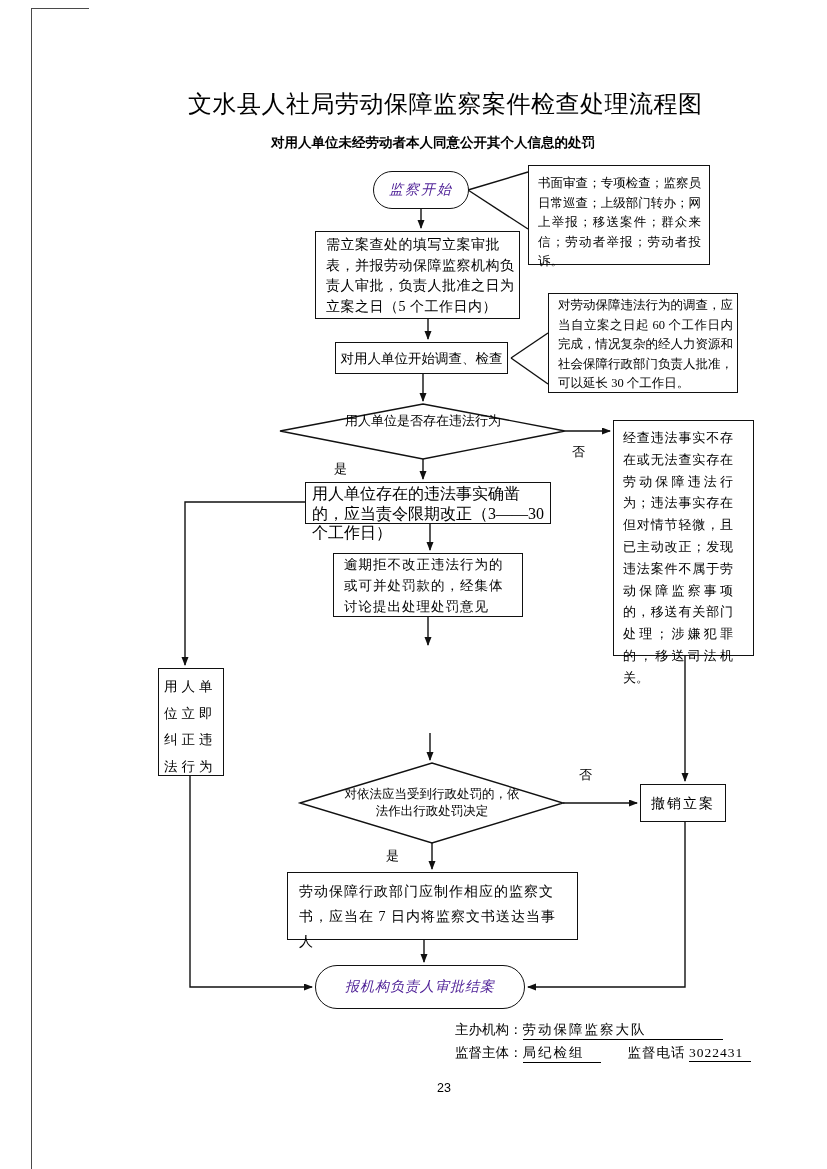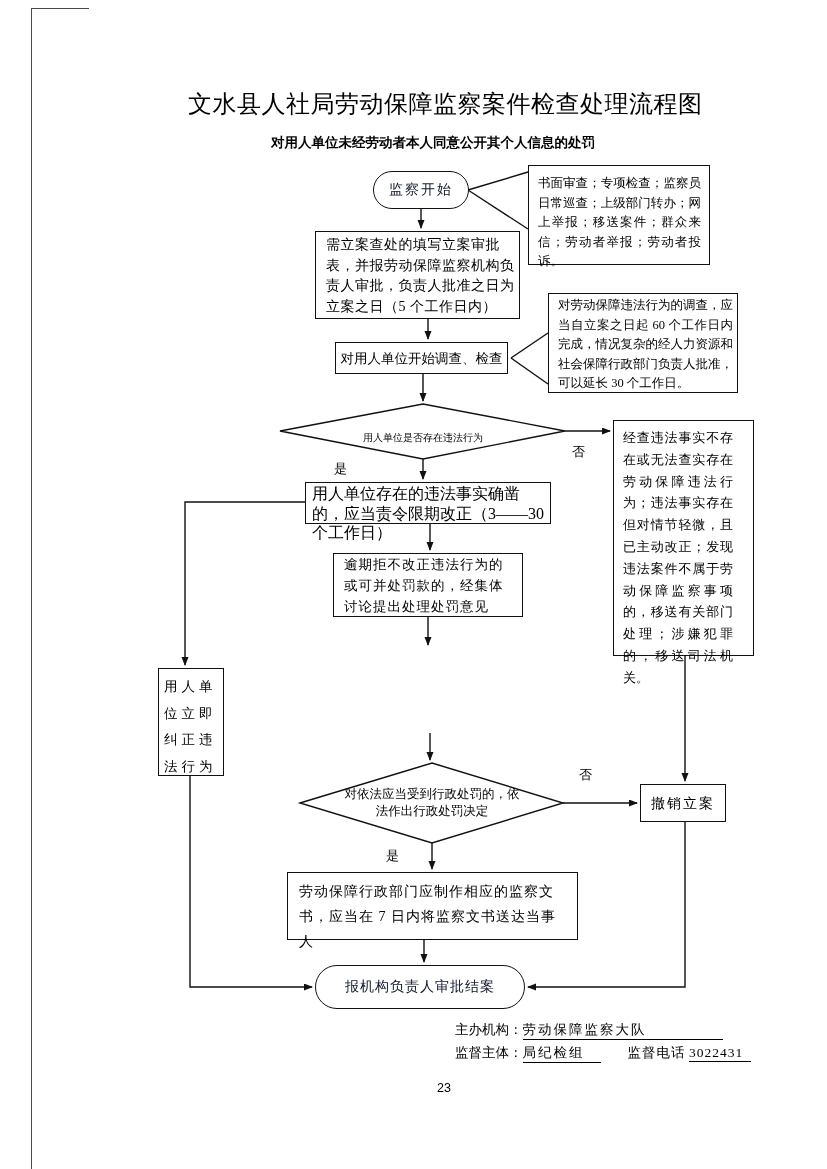--- a/index.html
+++ b/index.html
@@ -20,21 +20,21 @@
     font-family:"Liberation Sans", sans-serif; font-size:13.5px; font-weight:bold; color:#000;
   }
   svg.connectors { position:absolute; left:0; top:0; width:827px; height:1169px; }
   .box {
     position:absolute; border:1.5px solid #111; background:#fff;
     font-size:13.5px; line-height:21px; color:#000;
   }
   .stadium {
     position:absolute; border:1.7px solid #111; background:#fff;
     display:flex; align-items:center; justify-content:center;
-    font-size:14px; color:#0f172a;
+    font-size:14px; color:#4c1d95;font-style:italic;
   }
   .dtext {
     position:absolute; text-align:center; color:#000;
   }
   .flabel { position:absolute; font-size:13px; color:#000; }
   .footer-row { position:absolute; left:455px; white-space:nowrap; font-size:13.5px; color:#000; }
   .u { display:inline-block; border-bottom:1px solid #000; }
   .pageno {
     position:absolute; left:437px; top:1081px;
     font-family:"Liberation Sans", sans-serif; font-size:12.5px; color:#000;
@@ -106,21 +106,21 @@
   <div class="box" style="left:528px; top:165px; width:182px; height:100px; font-size:12.5px; line-height:19.5px; padding:8px 8px 0 9px; text-align:justify;">书面审查；专项检查；监察员日常巡查；上级部门转办；网上举报；移送案件；群众来信；劳动者举报；劳动者投诉。</div>
 
   <div class="box" style="left:315px; top:231px; width:205px; height:88px; font-size:14px; line-height:20.5px; padding:3px 1px 0 10px; letter-spacing:0.5px;">需立案查处的填写立案审批表，并报劳动保障监察机构负责人审批，负责人批准之日为立案之日（5 个工作日内）</div>
 
   <div class="box" style="left:335px; top:342px; width:173px; height:32px; display:flex; align-items:center; justify-content:center;">
     <span>对用人单位开始调查、检查</span>
   </div>
 
   <div class="box" style="left:548px; top:293px; width:190px; height:100px; font-size:12.5px; line-height:19.5px; padding:2px 4px 0 9px; text-align:justify;">对劳动保障违法行为的调查，应当自立案之日起 60 个工作日内完成，情况复杂的经人力资源和社会保障行政部门负责人批准，可以延长 30 个工作日。</div>
 
-  <div class="dtext" style="left:293px; top:431px; width:260px; font-size:10px;">用人单位是否存在违法行为</div>
+  <div class="dtext" style="left:293px; top:412px; width:260px; font-size:13px;">用人单位是否存在违法行为</div>
 
   <span class="flabel" style="left:334px; top:460px;">是</span>
   <span class="flabel" style="left:572px; top:443px;">否</span>
 
   <div class="box" style="left:613px; top:420px; width:141px; height:236px; font-size:13px; line-height:21.8px; padding:6px 20px 0 9px; text-align:justify;">经查违法事实不存在或无法查实存在劳动保障违法行为；违法事实存在但对情节轻微，且已主动改正；发现违法案件不属于劳动保障监察事项的，移送有关部门处理；涉嫌犯罪的，移送司法机关。</div>
 
   <div class="box" style="left:305px; top:482px; width:246px; height:42px; font-size:16px; line-height:19.5px; padding:1px 5px 0 6px;">用人单位存在的违法事实确凿的，应当责令限期改正（3——30 个工作日）</div>
 
   <div class="box" style="left:158px; top:668px; width:66px; height:108px; font-size:13.5px; line-height:26.5px; letter-spacing:4px; padding:5px 0 0 5px;">用人单位立即纠正违法行为</div>
 

